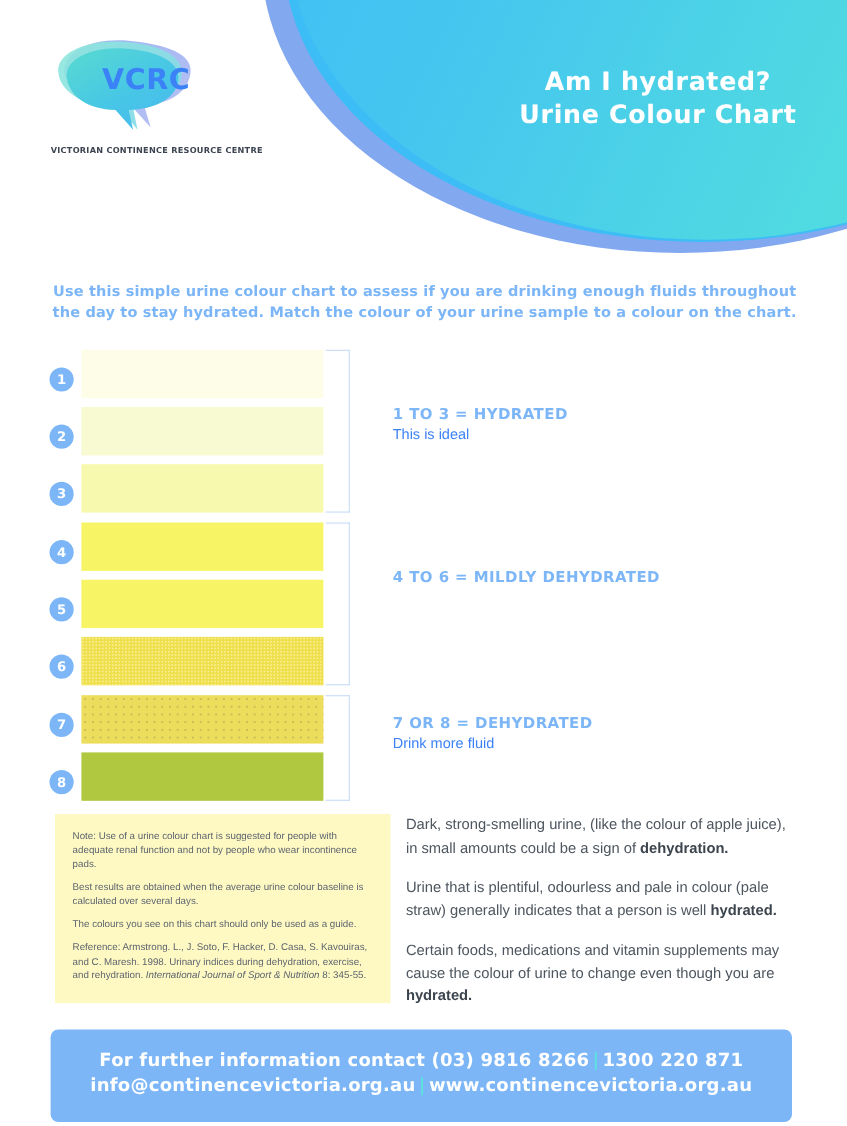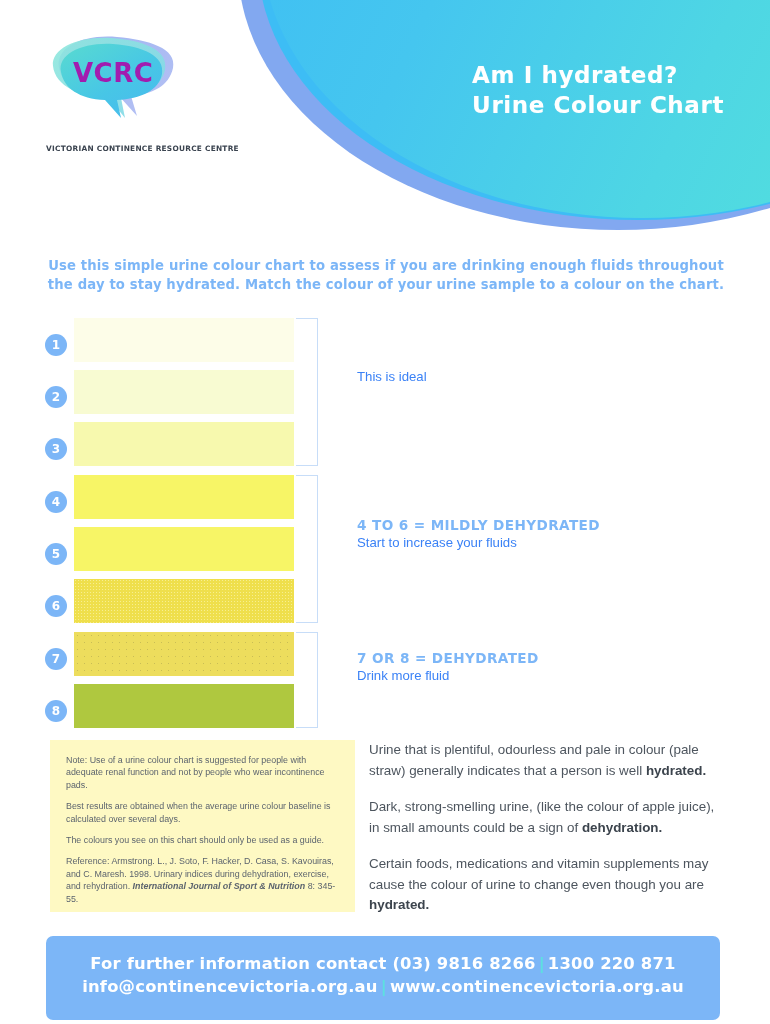--- a/index.html
+++ b/index.html
@@ -23,40 +23,40 @@
   .wave-blue{
     left:258px;top:-300px;width:760px;height:520px;
     background:#3dbdf5;
   }
   .wave-teal{
     left:262px;top:-330px;width:760px;height:548px;
     background:linear-gradient(115deg,#3dbdf5 0%,#45c6ef 32%,#4ed6e4 62%,#55e6d8 100%);
   }
   .header-title{
     position:absolute;right:46px;top:60px;
-    text-align:left;
+    text-align:center;
     color:#ffffff;
     font-family:"DejaVu Sans", sans-serif;
     font-size:23px;line-height:30px;
     font-weight:bold;
     letter-spacing:0.6px;
     text-shadow:0 0 1px rgba(255,255,255,0.25);
   }
 
   
   .logo-wrap{position:absolute;left:45px;top:32px;width:195px;height:115px;}
   .logo-blob{position:absolute;left:0;top:0;width:140px;height:92px;}
   .logo-text{
     position:absolute;left:28px;top:26px;width:100px;
-    text-align:left;color:#a21caf;
+    text-align:right;color:#3b82f6;
     font-family:"DejaVu Sans", sans-serif;
     font-size:26px;font-weight:bold;letter-spacing:0.5px;
   }
   .logo-caption{
-    position:absolute;left:0px;top:112px;width:195px;
+    position:absolute;left:0px;top:100px;width:195px;
     text-align:center;
     color:#3b4450;
     font-family:"DejaVu Sans", sans-serif;
     font-size:7.4px;letter-spacing:0.25px;font-weight:bold;
     white-space:nowrap;
   }
 
   
   .intro{
     position:absolute;left:46px;top:256px;width:680px;
@@ -112,21 +112,21 @@
     box-sizing:border-box;
     padding:14px 16px 10px 16px;
   }
   .notebox p{
     margin:0 0 9px 0;
     color:#5c646e;
     font-family:"Liberation Sans", sans-serif;
     font-size:8.9px;line-height:12.4px;
   }
   .notebox p:last-child{margin-bottom:0;}
-  .notebox i{font-style:italic;font-weight:bold;}
+  .notebox i{font-style:italic;}
 
   
   .bodytext{position:absolute;left:369px;top:740px;width:358px;}
   .bodytext p{
     margin:0 0 16px 0;
     color:#4d555e;
     font-family:"Liberation Sans", sans-serif;
     font-size:13.4px;line-height:20.5px;
   }
   .bodytext p:last-child{margin-bottom:0;}
@@ -237,42 +237,42 @@
       <div class="vline"></div>
       <div class="tick bot"></div>
     </div>
     <div class="bracket" style="top:320px;height:96px">
       <div class="tick top"></div>
       <div class="vline"></div>
       <div class="tick bot"></div>
     </div>
 
     <div class="cat" style="top:57px">
+      <p class="cat-title">1 TO 3 = HYDRATED</p>
       <p class="cat-sub">This is ideal</p>
     </div>
     <div class="cat" style="top:205px">
       <p class="cat-title">4 TO 6 = MILDLY DEHYDRATED</p>
-      <p class="cat-sub">Start to increase your fluids</p>
     </div>
     <div class="cat" style="top:338px">
       <p class="cat-title">7 OR 8 = DEHYDRATED</p>
       <p class="cat-sub">Drink more fluid</p>
     </div>
   </div>
 
   <div class="notebox">
     <p>Note: Use of a urine colour chart is suggested for people with adequate renal function and not by people who wear incontinence pads.</p>
     <p>Best results are obtained when the average urine colour baseline is calculated over several days.</p>
     <p>The colours you see on this chart should only be used as a guide.</p>
     <p><span>Reference: Armstrong. L., J. Soto, F. Hacker, D. Casa, S. Kavouiras, and C. Maresh. 1998. Urinary indices during dehydration, exercise, and rehydration. </span><i>International Journal of Sport &amp; Nutrition</i><span> 8: 345-55.</span></p>
   </div>
 
   <div class="bodytext">
+    <p><span>Dark, strong-smelling urine, (like the colour of apple juice), in small amounts could be a sign of </span><b>dehydration.</b></p>
     <p><span>Urine that is plentiful, odourless and pale in colour (pale straw) generally indicates that a person is well </span><b>hydrated.</b></p>
-    <p><span>Dark, strong-smelling urine, (like the colour of apple juice), in small amounts could be a sign of </span><b>dehydration.</b></p>
     <p><span>Certain foods, medications and vitamin supplements may cause the colour of urine to change even though you are </span><b>hydrated.</b></p>
   </div>
 
   <div class="footer">
     <div class="footer-line">
       <span>For further information contact (03) 9816 8266</span><span class="sep">|</span><span>1300 220 871</span>
     </div>
     <div class="footer-line">
       <span>info@continencevictoria.org.au</span><span class="sep">|</span><span>www.continencevictoria.org.au</span>
     </div>

